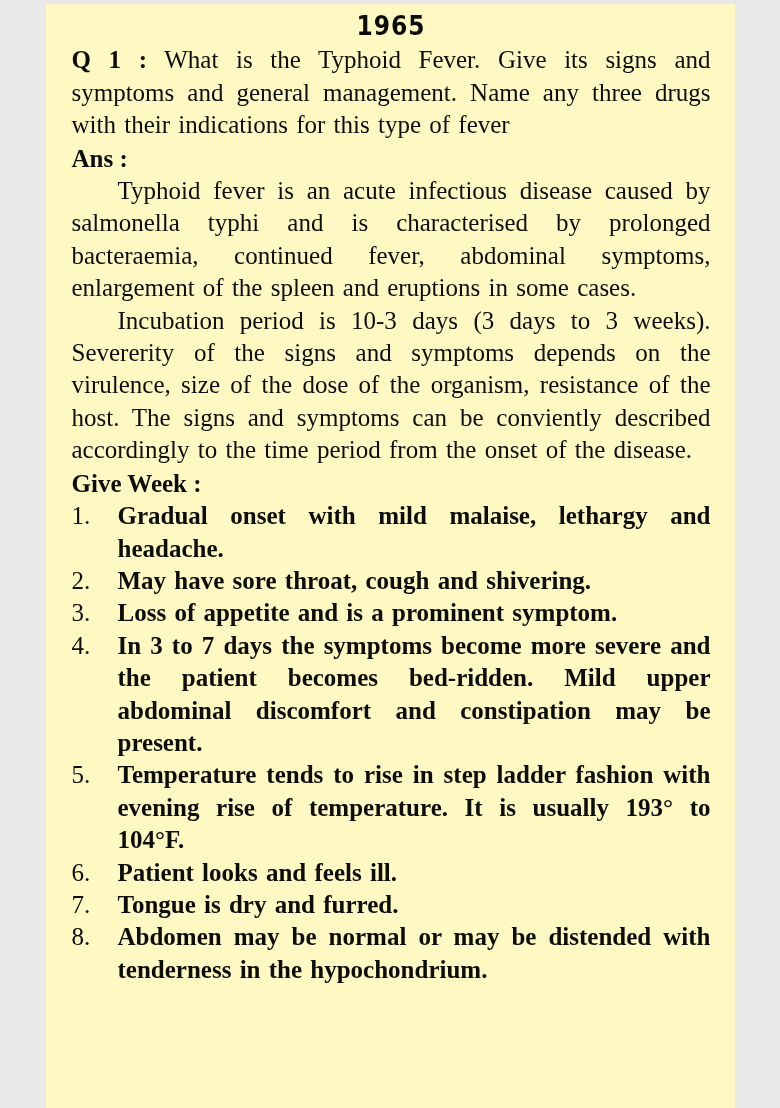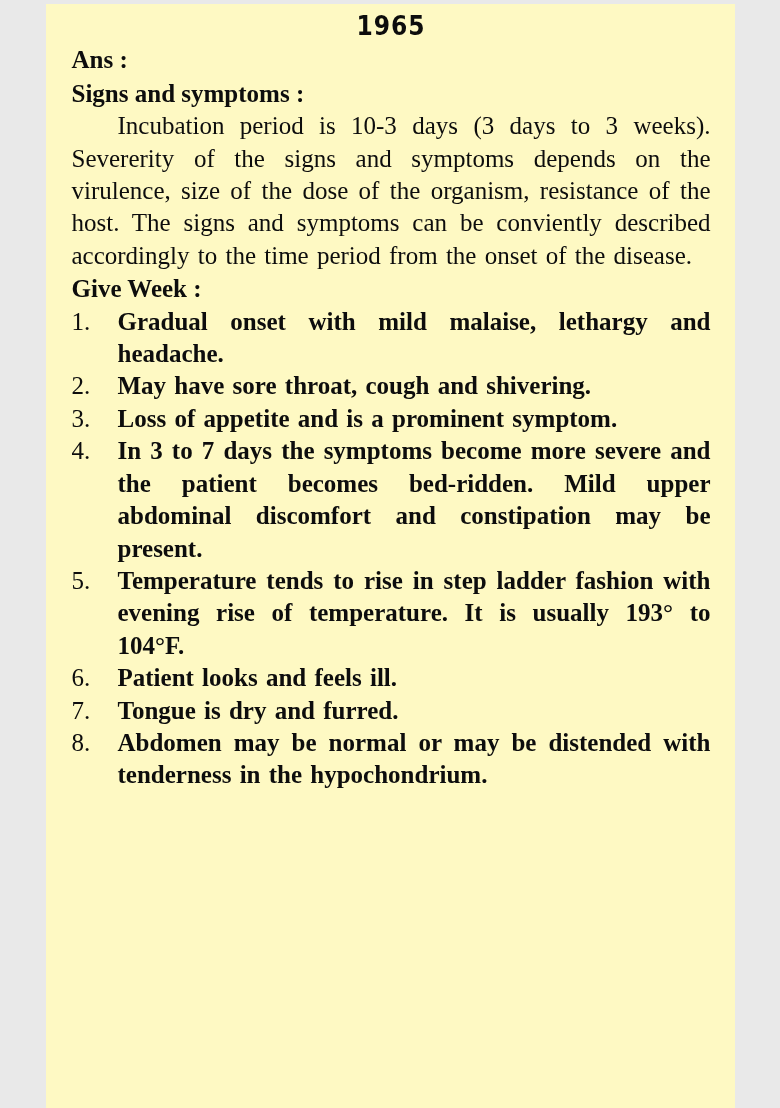--- a/index.html
+++ b/index.html
@@ -64,25 +64,26 @@
     font-weight: bold;
   }
 </style>
 </head>
 <body>
 
 <div class="page">
 
   <h1 class="year">1965</h1>
 
+  <p class="para"><span class="bold">Q 1 :</span> <span>What is the Typhoid Fever. Give its signs and symptoms and general management. Name any three drugs with their indications for this type of fever</span></p>
 
   <p class="heading">Ans :</p>
 
+  <p class="para indent">Typhoid fever is an acute infectious disease caused by salmonella typhi and is characterised by prolonged bacteraemia, continued fever, abdominal symptoms, enlargement of the spleen and eruptions in some cases.</p>
 
-  <p class="heading">Signs and symptoms :</p>
 
   <p class="para indent">Incubation period is 10-3 days (3 days to 3 weeks). Severerity of the signs and symptoms depends on the virulence, size of the dose of the organism, resistance of the host. The signs and symptoms can be conviently described accordingly to the time period from the onset of the disease.</p>
 
   <p class="heading">Give Week :</p>
 
   <div class="list">
 
     <div class="item">
       <span class="num">1.</span>
       <span class="txt">Gradual onset with mild malaise, lethargy and headache.</span>

